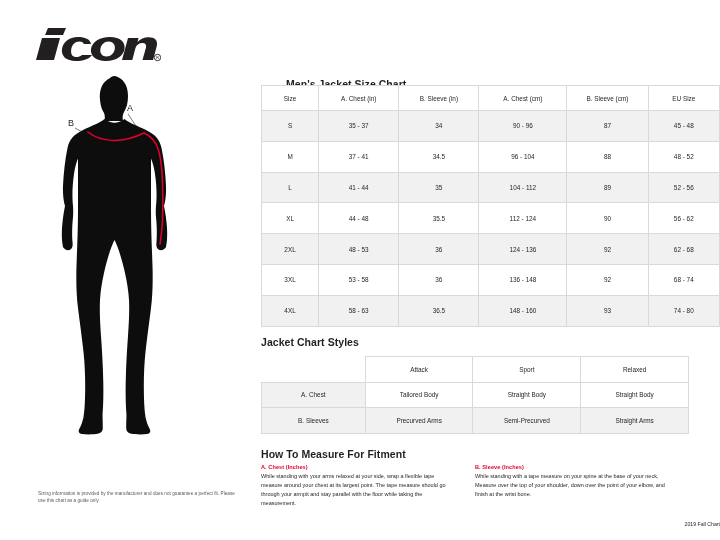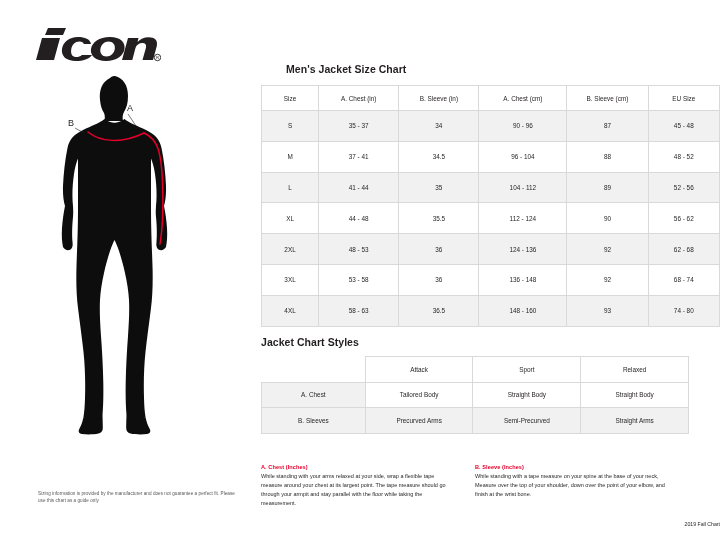--- a/index.html
+++ b/index.html
@@ -57,21 +57,21 @@
   }
 
   h2.section-title {
     font-size: 10.5px;
     font-weight: bold;
     margin: 0;
     color: #231f20;
     letter-spacing: 0.005em;
   }
 
-  .title-main { position: absolute; left: 0; top: 63px; padding-left: 25px; }
+  .title-main { position: absolute; left: 0; top: 78px; padding-left: 25px; }
   .title-styles { position: absolute; left: 0; top: 336px; }
   .title-measure { position: absolute; left: 0; top: 448px; }
 
   
   table {
     border-collapse: collapse;
     font-size: 6.4px;
     color: #231f20;
   }
   table td, table th {
@@ -305,20 +305,21 @@
         </tr>
         <tr>
           <td class="rowlabel">B. Sleeves</td>
           <td class="shadedcell">Precurved Arms</td>
           <td class="shadedcell">Semi-Precurved</td>
           <td class="shadedcell">Straight Arms</td>
         </tr>
       </tbody>
     </table>
 
+    <h2 class="section-title title-measure">How To Measure For Fitment</h2>
 
     <div class="measure">
       <div class="measure-cols">
         <div class="measure-col">
           <div class="measure-head">A. Chest (Inches)</div>
           <div class="measure-body">While standing with your arms relaxed at your side, wrap a flexible tape measure around your chest at its largest point. The tape measure should go through your armpit and stay parallel with the floor while taking the measurement.</div>
         </div>
         <div class="measure-col">
           <div class="measure-head">B. Sleeve (Inches)</div>
           <div class="measure-body">While standing with a tape measure on your spine at the base of your neck, Measure over the top of your shoulder, down over the point of your elbow, and finish at the wrist bone.</div>

